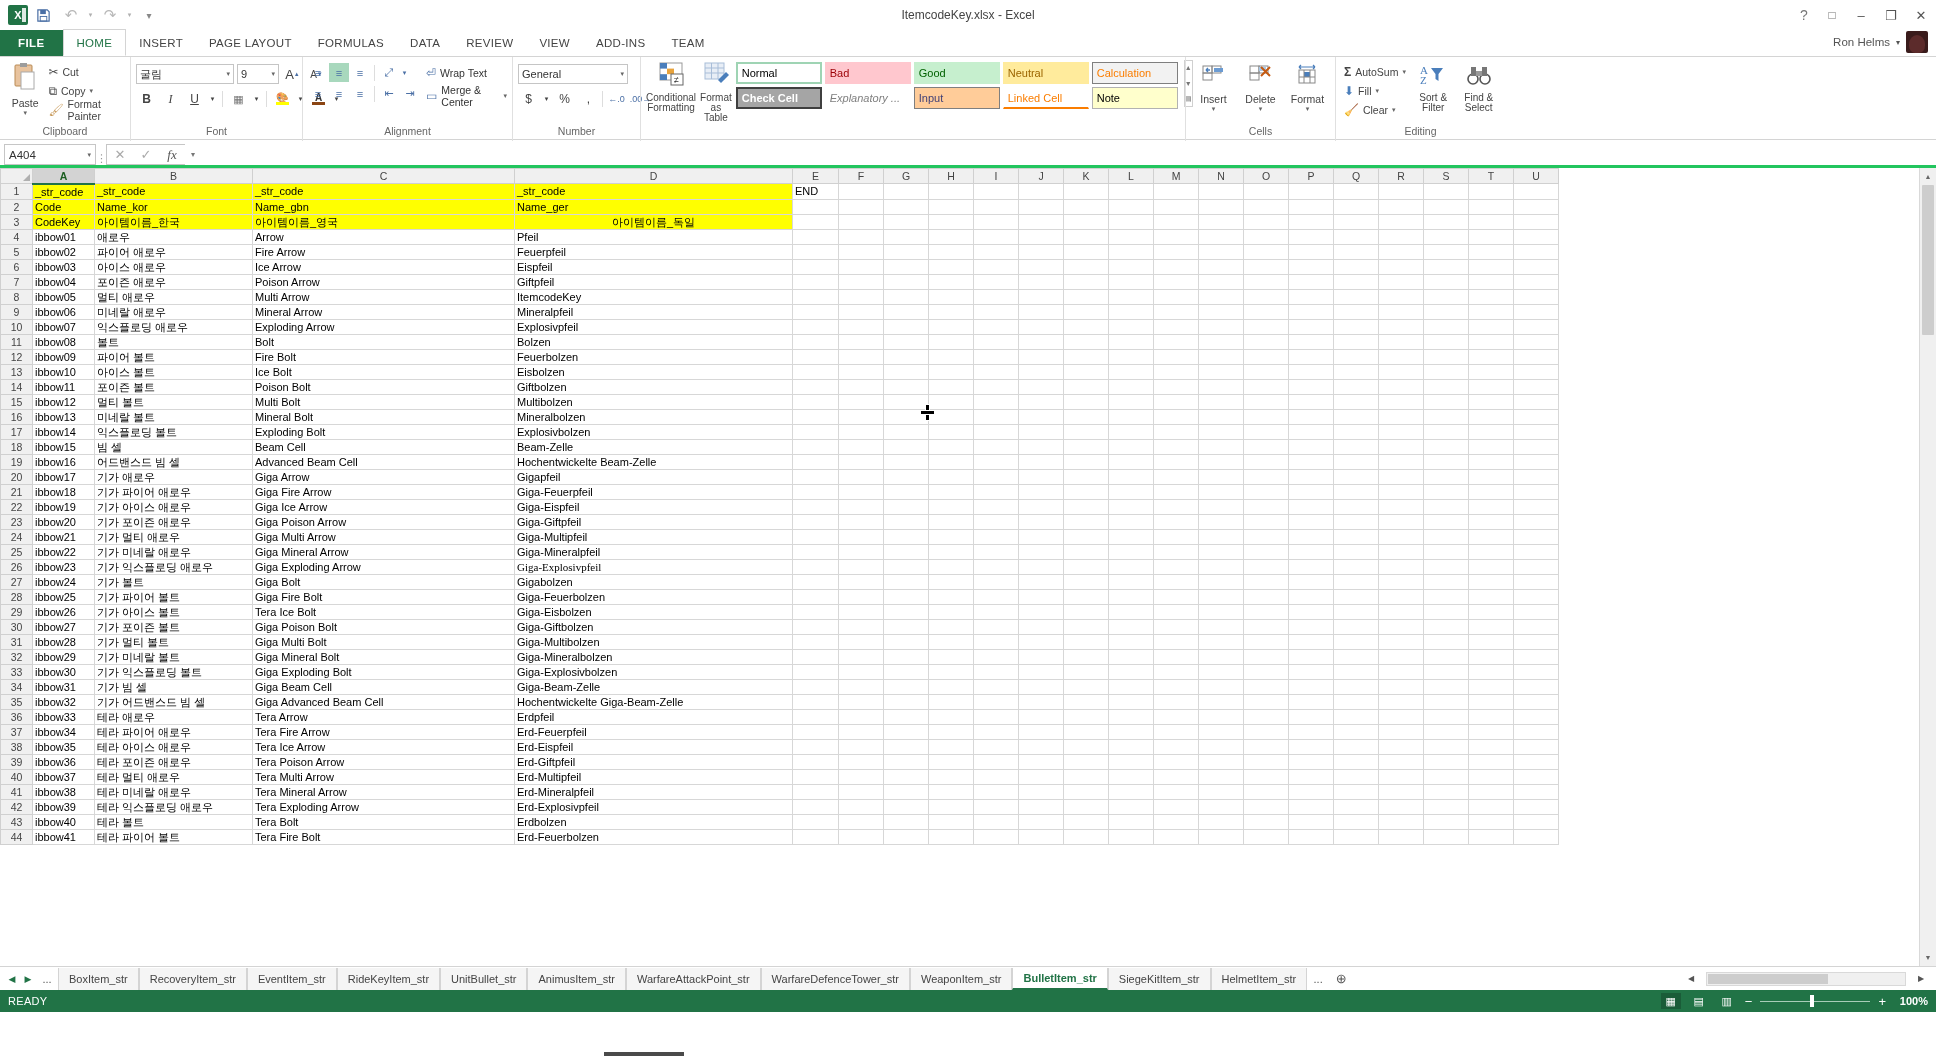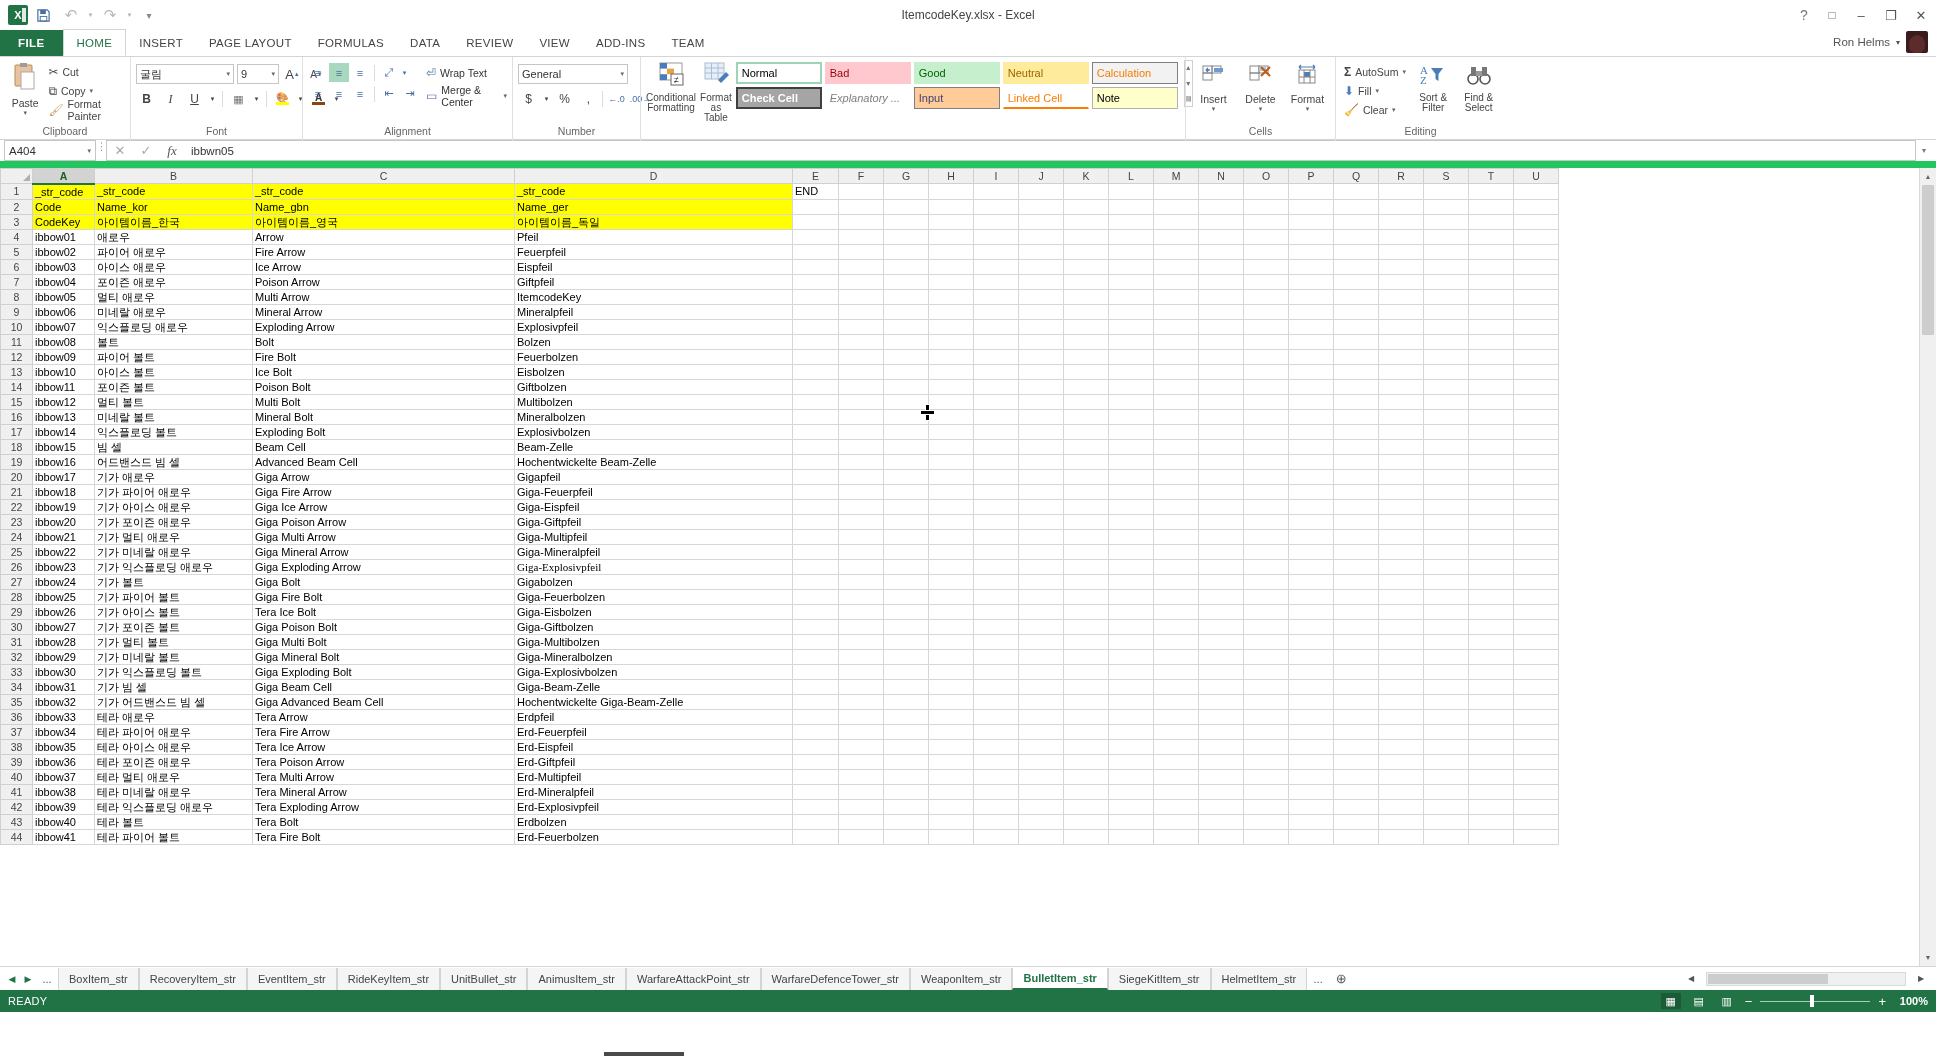--- a/index.html
+++ b/index.html
@@ -86,21 +86,21 @@
 
   .styles-gallery{display:grid;grid-template-columns:repeat(5,86px);grid-template-rows:22px 22px;gap:3px;padding-top:2px;}
   .scell{font-size:11px;padding:2px 4px;display:flex;align-items:center;overflow:hidden;white-space:nowrap;border:1px solid transparent;}
   .gal-scroll{display:flex;flex-direction:column;justify-content:space-between;width:13px;height:47px;margin-left:2px;border:1px solid #d0d0d0;}
   .gal-scroll div{font-size:7px;text-align:center;color:#777;line-height:14px;}
 
   .cells-grp{display:flex;gap:2px;}
   .edit-grp{display:flex;gap:4px;}
 
   
-  .fbar { height:28px; display:flex; align-items:flex-start; background:#fff; border-bottom:7px solid #22c55e; padding:0 4px; }
+  .fbar { height:28px; display:flex; align-items:flex-end; background:#fff; border-bottom:3px solid #22c55e; padding:0 4px; }
   .namebox { width:92px;height:21px;border:1px solid #c6c6c6;display:flex;align-items:center;justify-content:space-between;padding:0 4px;font-size:11.5px;color:#333; }
   .fb-sep { width:10px;text-align:center;color:#999;font-size:11px; }
   .fb-btns { display:flex;align-items:center;gap:0;border:1px solid #c6c6c6;border-right:none;height:21px; }
   .fb-btn { width:26px;height:19px;display:flex;align-items:center;justify-content:center;font-size:13px;color:#a9a9a9; }
   .fb-input { flex:1;height:21px;border:1px solid #c6c6c6;border-left:none;display:flex;align-items:center;padding:0 6px;font-size:11.5px;color:#333; }
   .fb-exp { width:16px;height:21px;display:flex;align-items:center;justify-content:center;font-size:8px;color:#777; }
 
   
   .gridwrap { position:relative; height:798px; overflow:hidden; background:#fff; }
   table.sheet { border-collapse:collapse; table-layout:fixed; }
@@ -508,23 +508,20 @@
     <div class="namebox">
       <span>A404</span>
       <span class="caret">▾</span>
     </div>
     <div class="fb-sep">⋮</div>
     <div class="fb-btns">
       <div class="fb-btn">✕</div>
       <div class="fb-btn">✓</div>
       <div class="fb-btn" style="font-style:italic;font-family:'Liberation Serif',serif;color:#555;">fx</div>
     </div>
-    <div class="fb-input">
-      <span>ibbwn05</span>
-    </div>
     <div class="fb-exp">▾</div>
   </div>
 
   <div class="gridwrap">
     <table class="sheet">
       <thead>
           <tr class="colhead" id="colhead">
             <td class="corner"></td>
             <td class="sel" style="width: 62px;">A</td>
             <td class="" style="width: 158px;">B</td>
@@ -596,21 +593,21 @@
             <td class="cell" style="width: 45px;"></td>
             <td class="cell" style="width: 45px;"></td>
             <td class="cell" style="width: 45px;"></td>
             <td class="cell" style="width: 45px;"></td>
           </tr>
           <tr>
             <td class="rh">3</td>
             <td class="cell yellow" style="width: 62px;">CodeKey</td>
             <td class="cell yellow" style="width: 158px;">아이템이름_한국</td>
             <td class="cell yellow" style="width: 262px;">아이템이름_영국</td>
-            <td class="cell yellow" style="width: 278px;">아이템이름_독일</td>
+            <td class="cell yellow" style="width: 278px; text-align: center;">아이템이름_독일</td>
             <td class="cell" style="width: 46px;"></td>
             <td class="cell" style="width: 45px;"></td>
             <td class="cell" style="width: 45px;"></td>
             <td class="cell" style="width: 45px;"></td>
             <td class="cell" style="width: 45px;"></td>
             <td class="cell" style="width: 45px;"></td>
             <td class="cell" style="width: 45px;"></td>
             <td class="cell" style="width: 45px;"></td>
             <td class="cell" style="width: 45px;"></td>
             <td class="cell" style="width: 45px;"></td>

